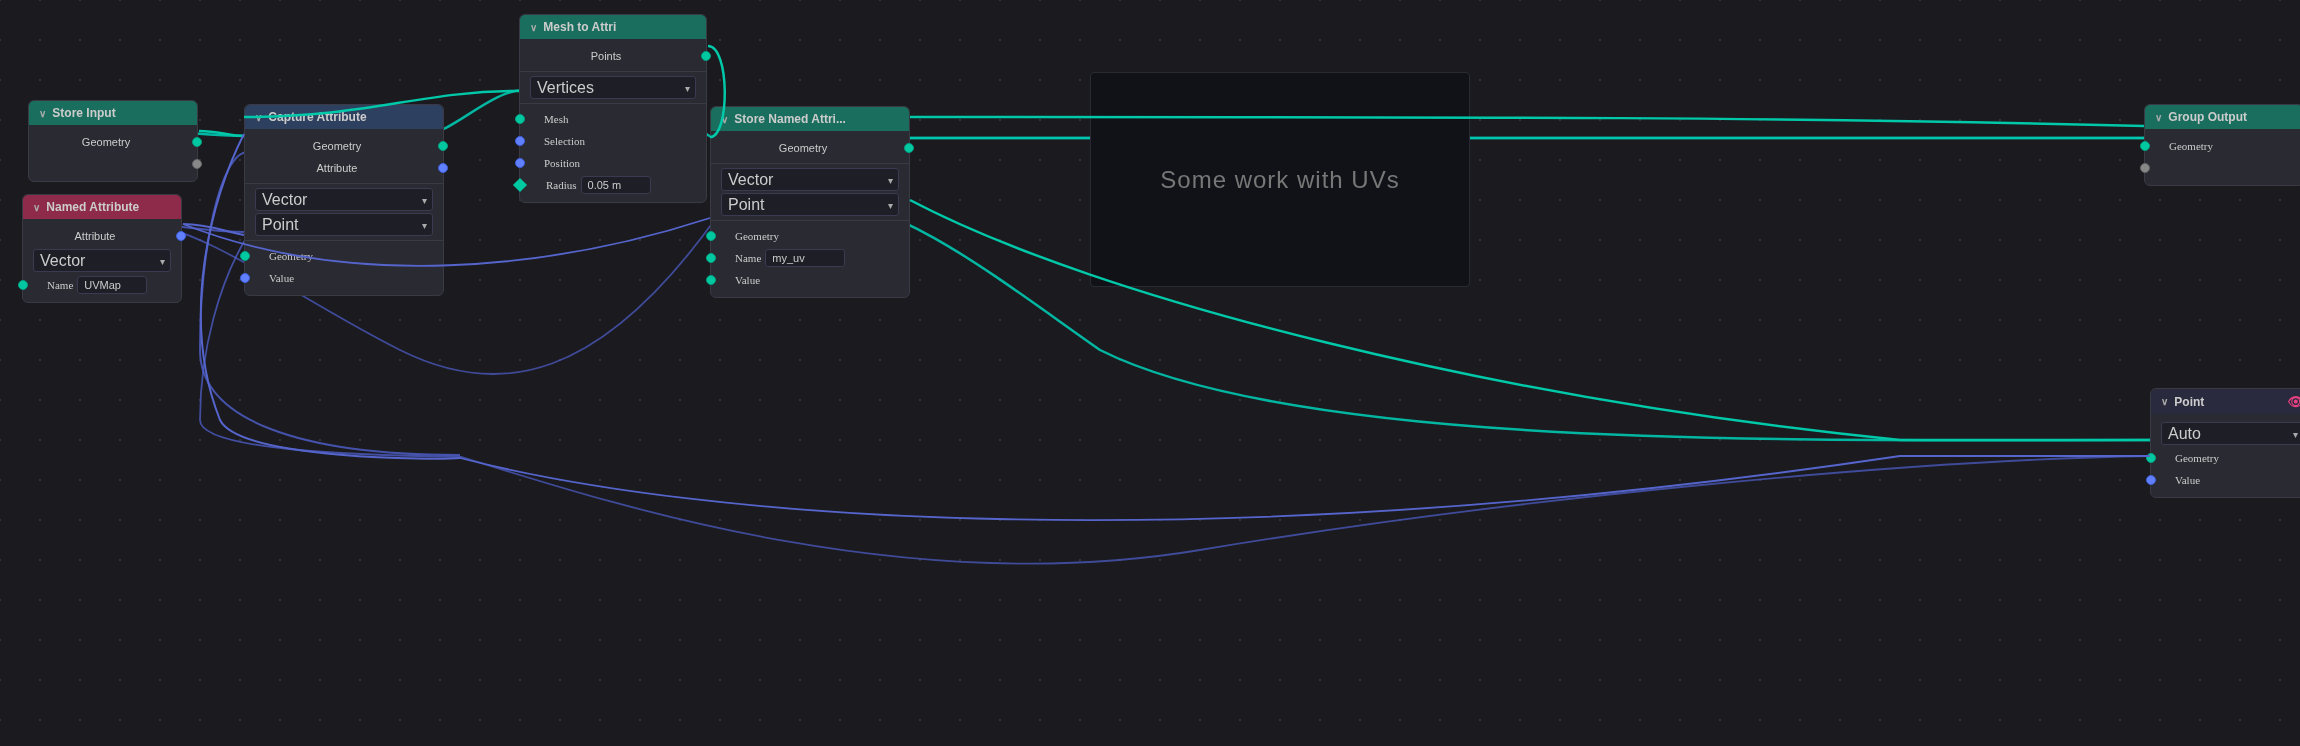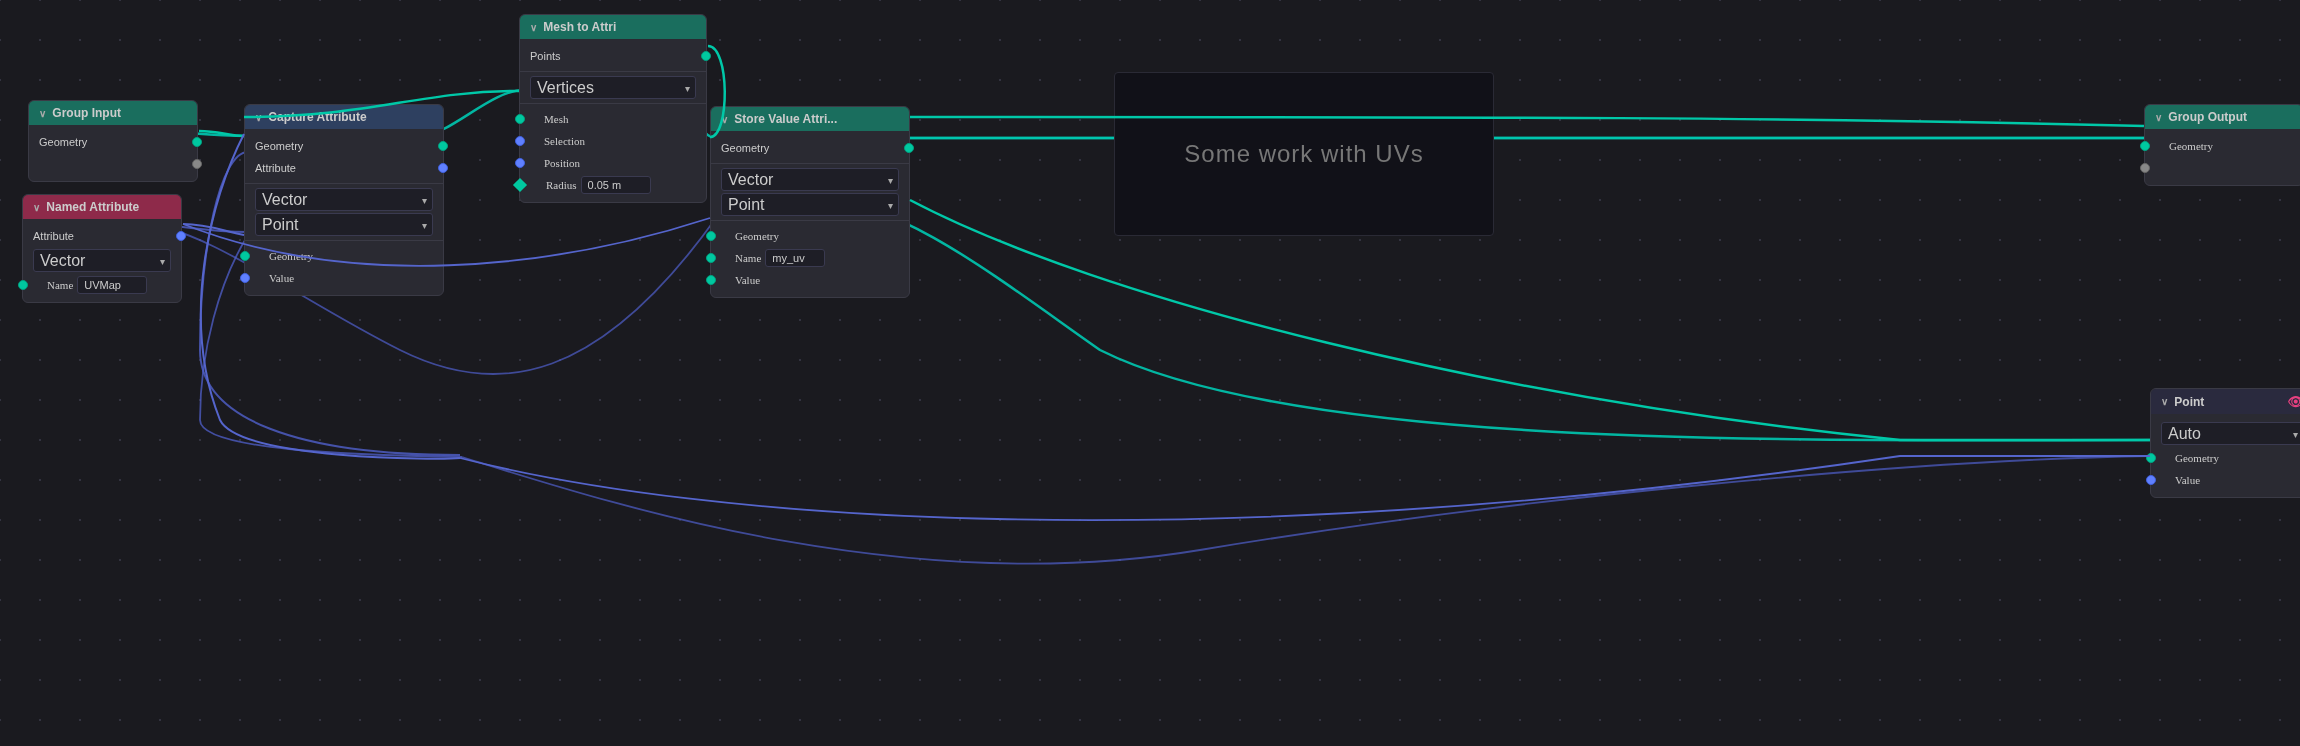--- a/index.html
+++ b/index.html
@@ -109,21 +109,21 @@
       color: #ccc;
       border-radius: 3px;
       padding: 2px 6px;
       font-size: 11px;
       width: 100%;
     }
 
     .node-label-right {
       font-size: 11px;
       color: #cccccc;
-      text-align: left;
+      text-align: center;
       flex: 1;
       padding-right: 14px;
     }
 
     .node-label-left {
       font-size: 11px;
       color: #cccccc;
       padding-left: 14px;
       font-family: Liberation Serif, serif;
     }
@@ -208,21 +208,21 @@
   <path d="M 248,235 C 220,280 200,350 200,420 C 200,450 350,455 462,457" stroke="#5060cc" stroke-width="1.8" fill="none" opacity="0.75"></path>
 
   <path d="M 140,224 C 200,224 300,300 400,350 C 500,400 600,380 716,218" stroke="#5060cc" stroke-width="1.8" fill="none" opacity="0.7"></path>
 
   <path d="M 462,457 C 600,500 900,600 1200,550 C 1500,500 1900,460 2150,456" stroke="#5060cc" stroke-width="1.8" fill="none" opacity="0.7"></path>
 </svg>
 
 <div class="node" style="left: 28px; top: 100px; width: 170px;">
   <div class="node-header header-teal">
     <span class="collapse-arrow">∨</span>
-    <span>Group Input</span>
+    <span>Store Input</span>
   </div>
   <div class="node-body">
     <div class="node-row" style="justify-content: flex-end; position: relative;">
       <span class="node-label-right">Geometry</span>
       <div class="socket socket-teal socket-right" style="top: 50%; transform: translateY(-50%);"></div>
     </div>
     <div class="node-row" style="justify-content: flex-end; position: relative; height: 18px;">
       <div class="socket socket-gray socket-right" style="top: 50%; transform: translateY(-50%);"></div>
     </div>
   </div>
@@ -332,21 +332,21 @@
       <div class="socket-diamond socket-diamond-teal socket-left" style="top:50%; transform:translateY(-50%) rotate(45deg); left:-5px;"></div>
       <span class="node-label-left" style="padding-left:16px;">Radius</span>
       <input class="node-input-text" value="0.05 m" style="width: 70px; margin-left: 4px;">
     </div>
   </div>
 </div>
 
 <div class="node" style="left: 710px; top: 106px; width: 200px;">
   <div class="node-header header-teal">
     <span class="collapse-arrow">∨</span>
-    <span>Store Value Attri...</span>
+    <span>Store Named Attri...</span>
   </div>
   <div class="node-body">
 
     <div class="node-row" style="justify-content: flex-end; position: relative;">
       <span class="node-label-right">Geometry</span>
       <div class="socket socket-teal socket-right" style="top:50%; transform:translateY(-50%);"></div>
     </div>
     <div class="divider"></div>
     <div class="select-wrap">
       <select class="node-select">
@@ -361,31 +361,31 @@
     <div class="divider"></div>
 
     <div class="node-row" style="position: relative;">
       <div class="socket socket-teal socket-left" style="top:50%; transform:translateY(-50%);"></div>
       <span class="node-label-left">Geometry</span>
     </div>
 
     <div class="node-row" style="position: relative;">
       <div class="socket socket-teal socket-left" style="top:50%; transform:translateY(-50%);"></div>
       <span class="node-label-left">Name</span>
-      <input class="node-input-text" value="my_uv" style="width: 60px; margin-left: 4px;">
+      <input class="node-input-text" value="my_uv" style="width: 80px; margin-left: 4px;">
     </div>
 
     <div class="node-row" style="position: relative;">
       <div class="socket socket-teal socket-left" style="top:50%; transform:translateY(-50%);"></div>
       <span class="node-label-left">Value</span>
     </div>
   </div>
 </div>
 
-<div class="annotation-box" style="left: 1090px; top: 72px; width: 380px; height: 164px; display:flex; align-items:center; justify-content:center;margin-left:24px;">
+<div class="annotation-box" style="left: 1090px; top: 72px; width: 380px; height: 215px; display:flex; align-items:center; justify-content:center;">
   <span style="color:#777; font-size:24px; font-weight:300;">Some work with UVs</span>
 </div>
 
 <div class="node" style="left: 2144px; top: 104px; width: 150px;">
   <div class="node-header header-teal">
     <span class="collapse-arrow">∨</span>
     <span>Group Output</span>
   </div>
   <div class="node-body">
 

